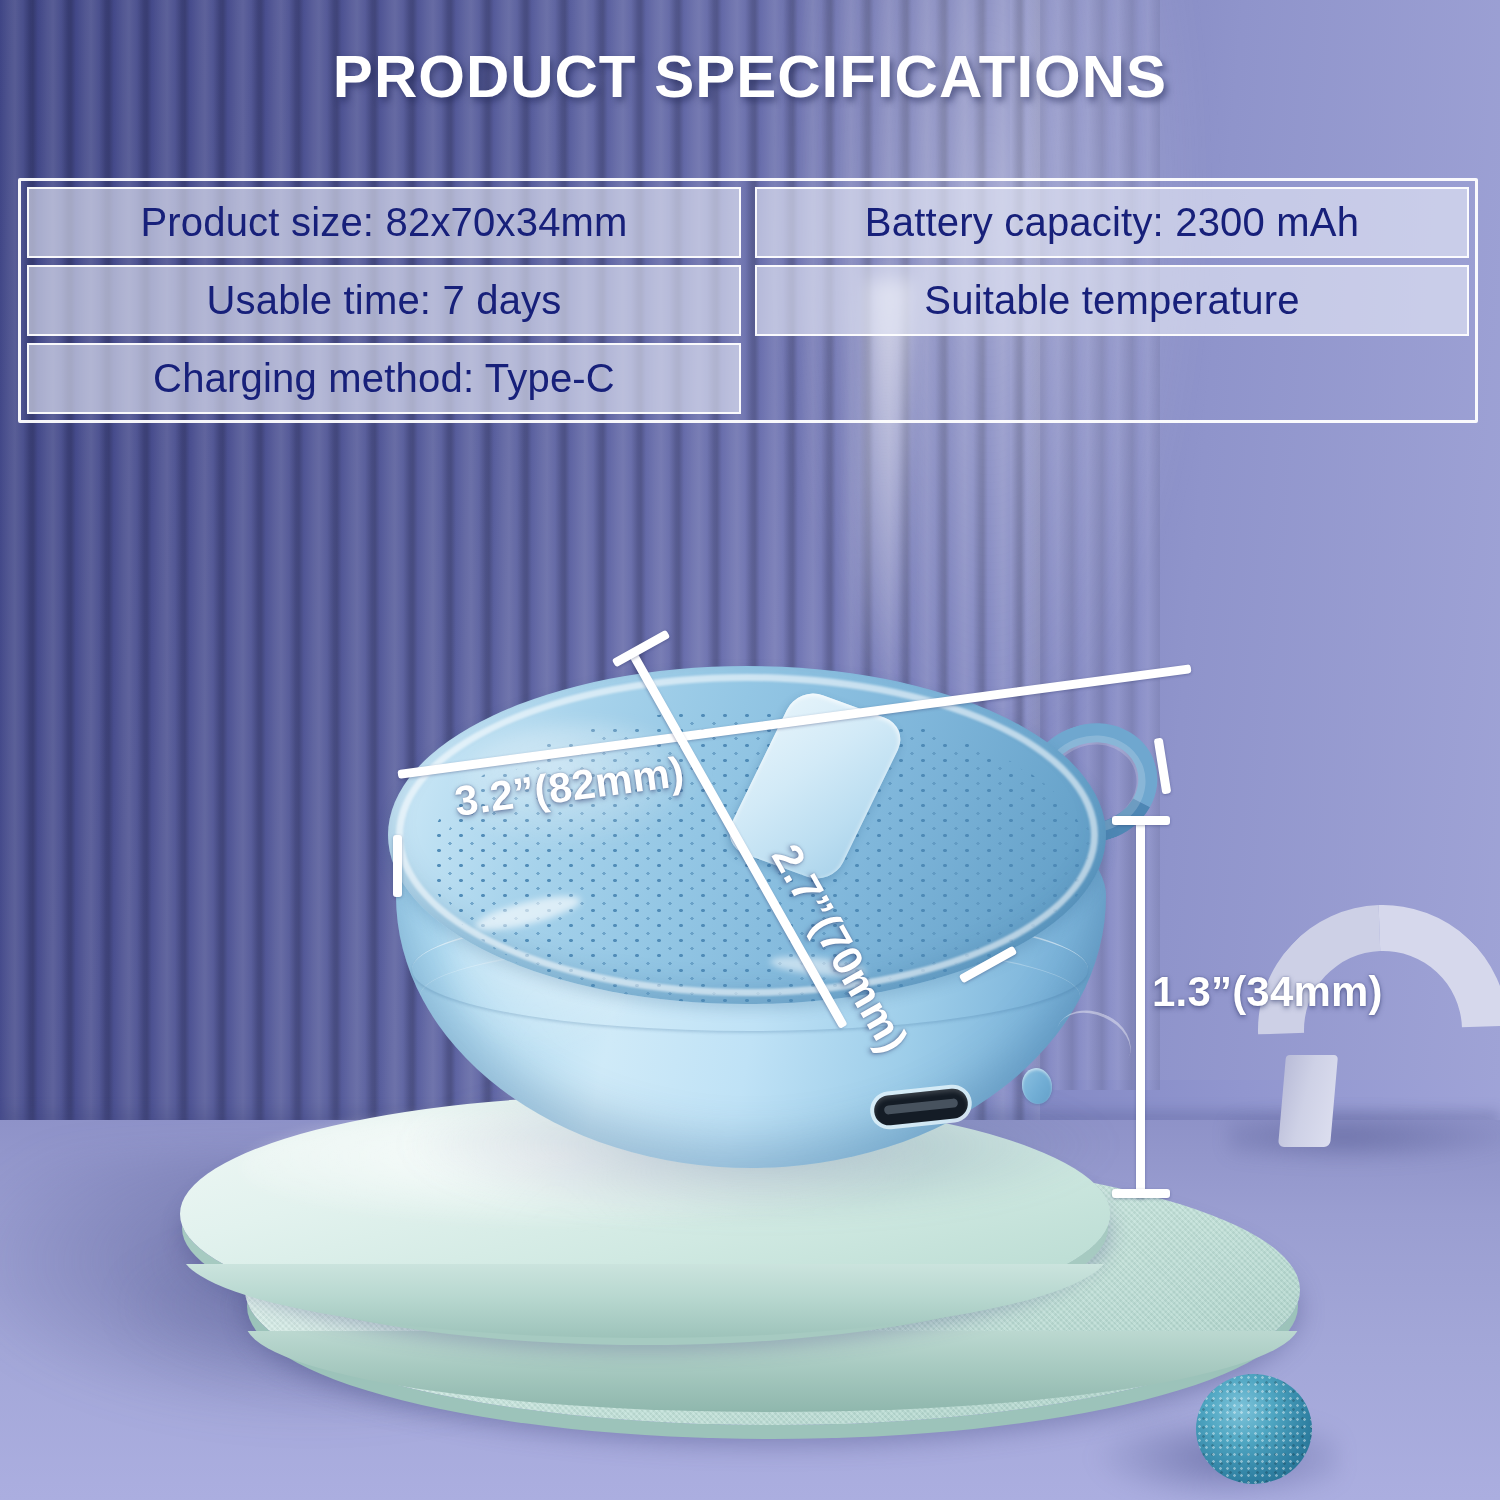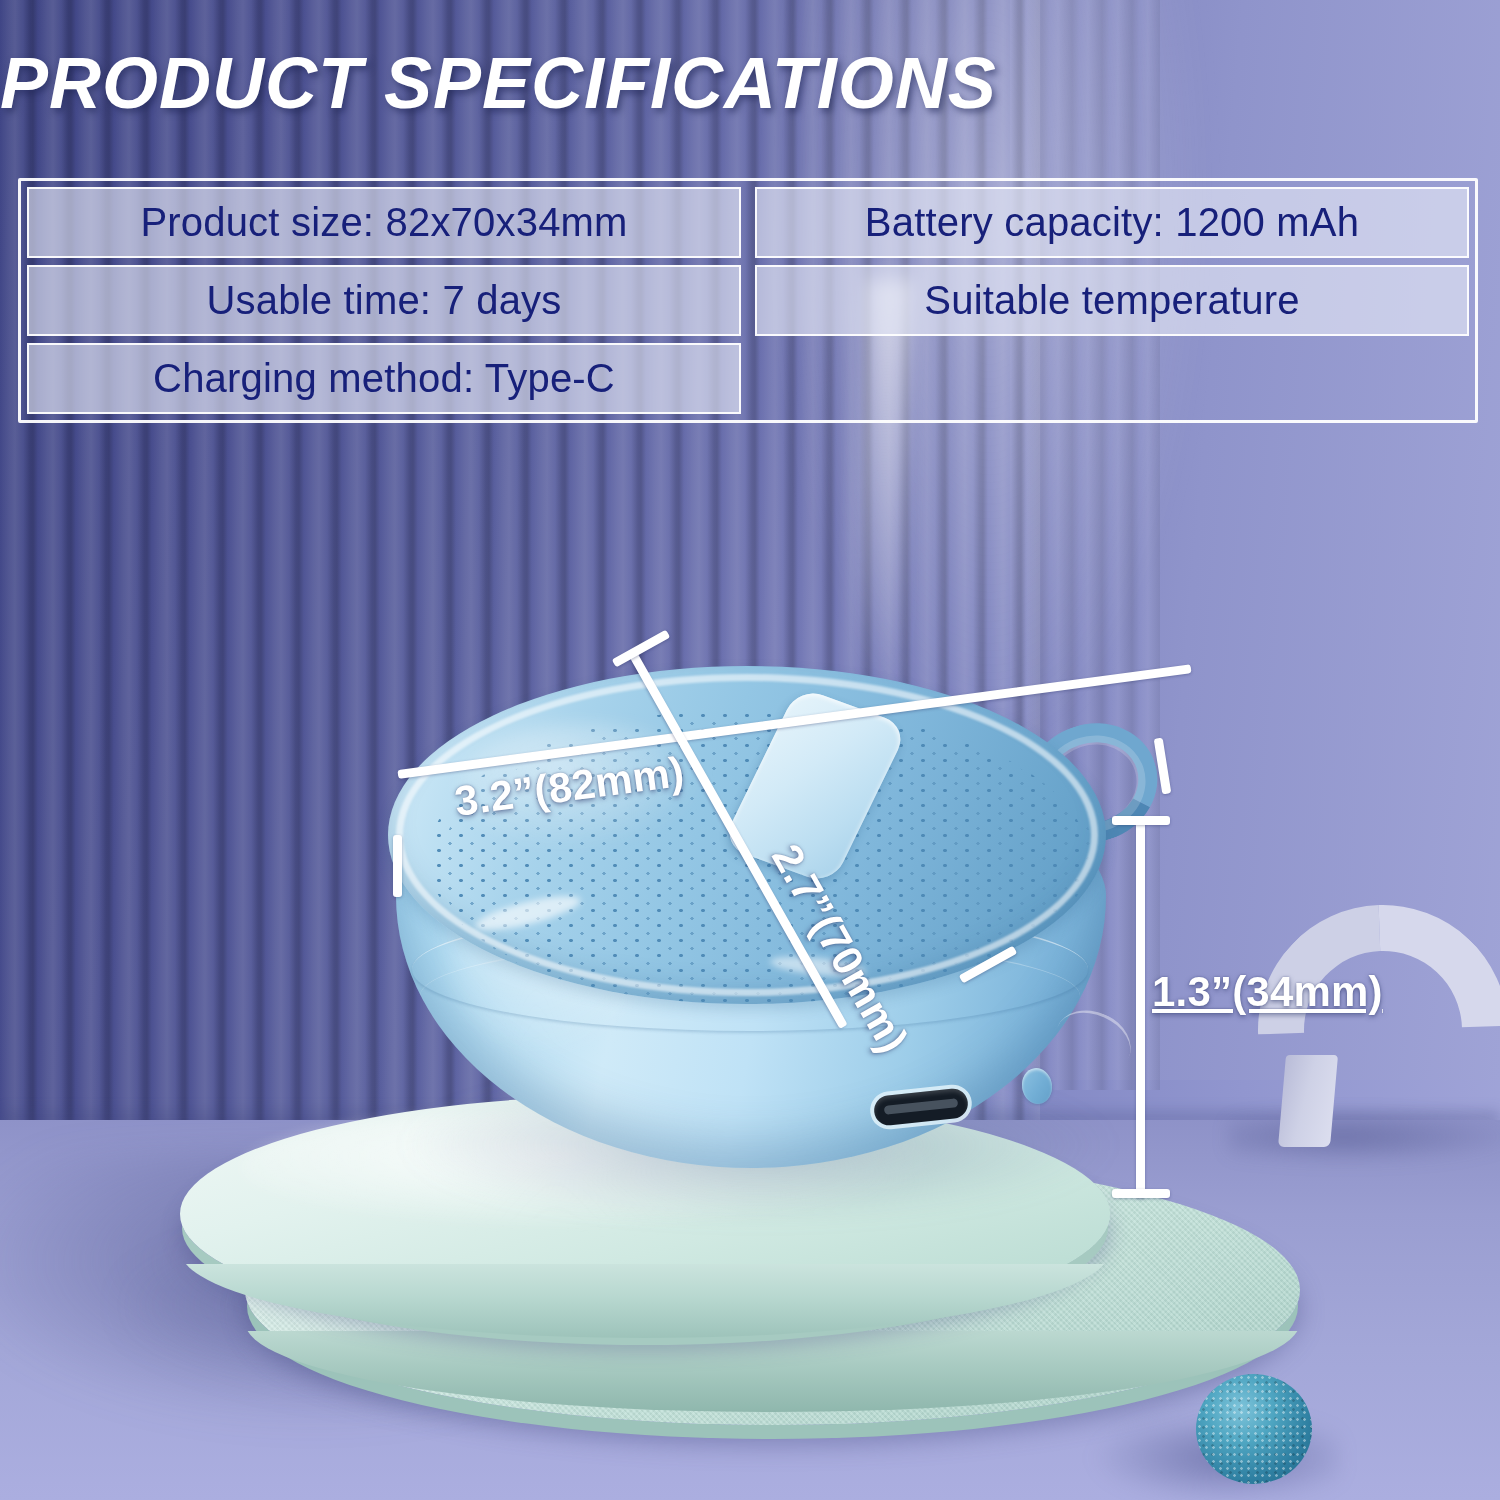--- a/index.html
+++ b/index.html
@@ -411,26 +411,26 @@
     width: 250px; height: 84px;
     background: radial-gradient(ellipse at 55% 45%, rgba(84,90,148,0.6), rgba(84,90,148,0) 70%);
     filter: blur(9px);
   }
 
   
   .title {
     position: absolute;
     left: 0; top: 42px;
     width: 1500px;
+    text-align: center;
     color: #ffffff;
-    font-size: 72px;
+    font-size: 60px;
     font-weight: bold;
     letter-spacing: 1px;
     text-shadow: 3px 4px 7px rgba(30,36,84,0.55);
-    font-style: italic;
   }
 
   
   .spec-table {
     position: absolute;
     left: 18px; top: 178px;
     width: 1460px;
     display: grid;
     grid-template-columns: 1fr 1fr;
     gap: 7px 14px;
@@ -524,26 +524,26 @@
     <div class="dim-label" style="left:455px; top:778px; font-size:42px; transform:rotate(-7.6deg); transform-origin:0 50%;">3.2”(82mm)</div>
 
     <div class="dim-line" style="left:632px; top:648px; width:430px; height:9px; transform:rotate(60.5deg); transform-origin:0 50%;"></div>
     <div class="dim-line" style="left:610px; top:644px; width:62px; height:9px; transform:rotate(-29deg);"></div>
     <div class="dim-line" style="left:957px; top:960px; width:62px; height:9px; transform:rotate(-29deg);"></div>
     <div class="dim-label" style="left:783px; top:824px; font-size:42px; transform:rotate(60.5deg); transform-origin:0 50%;">2.7”(70mm)</div>
 
     <div class="dim-line" style="left:1136px; top:820px; width:9px; height:378px;"></div>
     <div class="dim-line" style="left:1112px; top:816px; width:58px; height:9px;"></div>
     <div class="dim-line" style="left:1112px; top:1189px; width:58px; height:9px;"></div>
-    <div class="dim-label" style="left:1152px; top:968px; font-size:42px;text-decoration:underline;">1.3”(34mm)</div>
+    <div class="dim-label" style="left:1152px; top:968px; font-size:42px;">1.3”(34mm)</div>
   </div>
 
   <div class="title">PRODUCT SPECIFICATIONS</div>
 
   <div class="spec-table">
     <div class="spec-cell">Product size: 82x70x34mm</div>
-    <div class="spec-cell">Battery capacity: 1200 mAh</div>
+    <div class="spec-cell">Battery capacity: 2300 mAh</div>
     <div class="spec-cell">Usable time: 7 days</div>
     <div class="spec-cell">Suitable temperature</div>
     <div class="spec-cell">Charging method: Type-C</div>
   </div>
 
 </div>
 
 </body></html>

